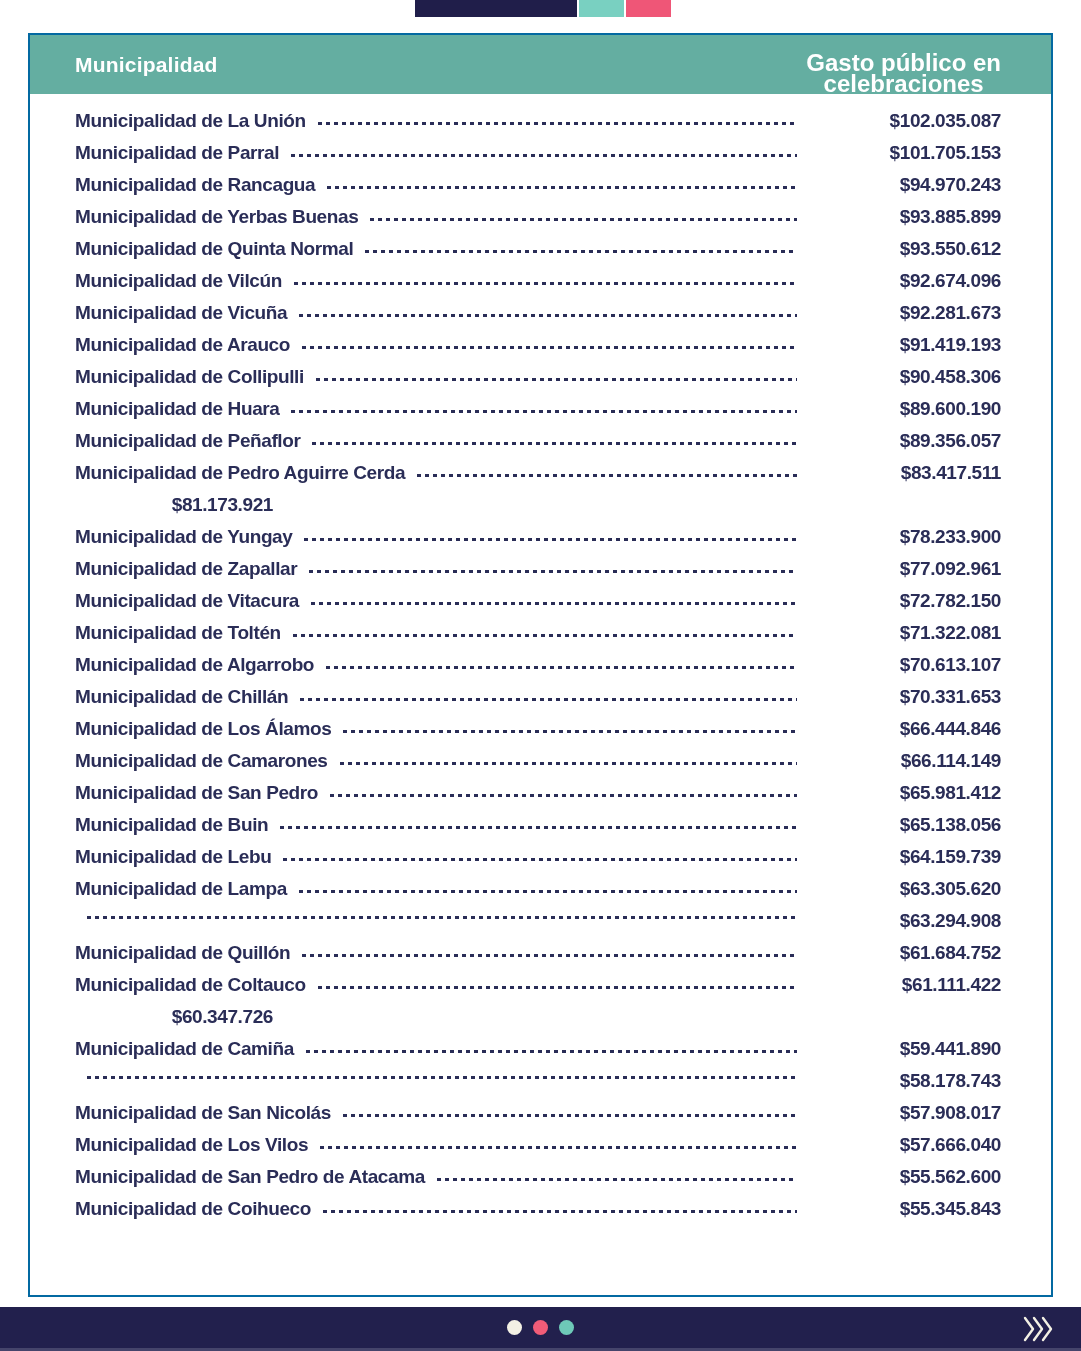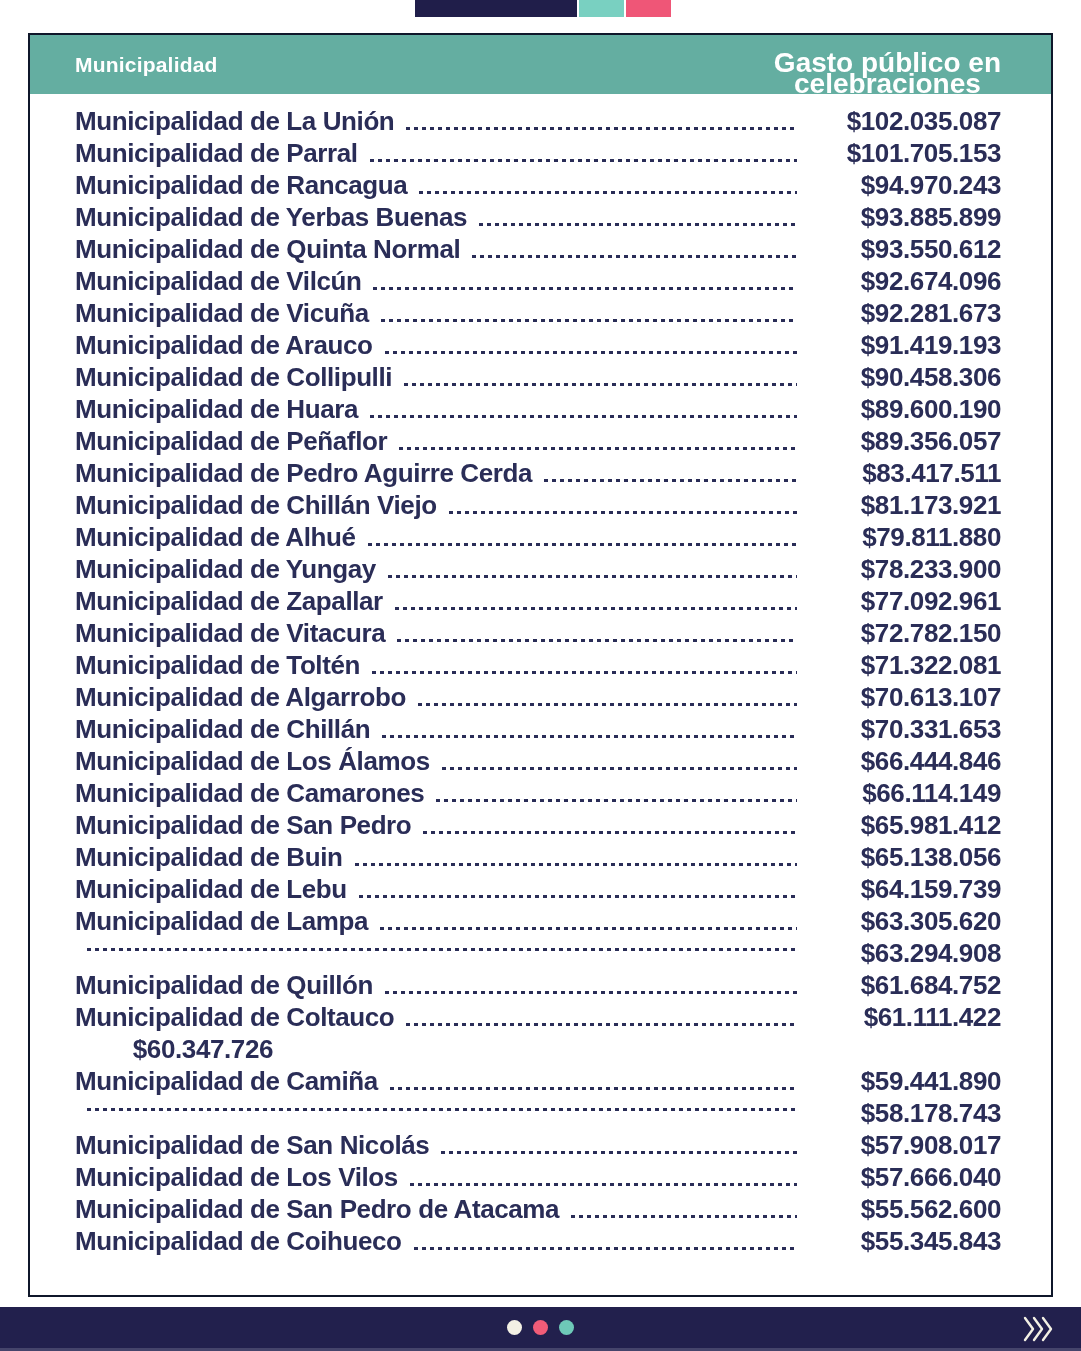--- a/index.html
+++ b/index.html
@@ -18,51 +18,51 @@
   }
   .accent-seg { height: 17px; }
   .seg-navy { width: 162px; background: #201e4a; }
   .seg-teal { width: 45px;  background: #79d0c1; margin-left: 2px; }
   .seg-pink { width: 45px;  background: #ef5677; margin-left: 2px; }
 
   
   .table-box {
     position: absolute; left: 28px; top: 33px;
     width: 1025px; height: 1264px;
-    border: 2px solid #0f172a;
+    border: 2px solid #0369a1;
     background: #ffffff;
   }
   .table-header {
     height: 59px;
     background: #64aea1;
     color: #ffffff;
     display: flex;
     align-items: center;
     justify-content: space-between;
     padding-left: 45px;
   }
   .th-left {
     font-size: 21px; font-weight: bold; letter-spacing: 0.2px;
   }
   .th-right {
-    font-size: 28px; font-weight: bold;
+    font-size: 24px; font-weight: bold;
     line-height: 21px; text-align: center;
     margin-right: 50px;
     margin-top: 16px;
   }
 
   .table-body {
     padding: 11px 50px 0 45px;
   }
   .row {
     height: 32px;
     display: flex;
     align-items: center;
     color: #2a2d57;
-    font-size: 26px;
+    font-size: 19px;
     font-weight: bold;
     letter-spacing: -0.4px;
     white-space: nowrap;
   }
   .row-left {
     flex: 1;
     display: flex;
     min-width: 0;
   }
   .leader {
@@ -210,34 +210,23 @@
 
   <div class="row">
     <div class="row-left">
       <span class="name">Municipalidad de Pedro Aguirre Cerda</span>
       <span class="leader"></span>
     </div>
     <span class="amount">$83.417.511</span>
   </div>
 
   <div class="row">
-    <div class="row-left">
-      <span class="name">Municipalidad de Chillán Viejo</span>
-      <span class="leader"></span>
-    </div>
     <span class="amount">$81.173.921</span>
   </div>
 
-  <div class="row">
-    <div class="row-left">
-      <span class="name">Municipalidad de Alhué</span>
-      <span class="leader"></span>
-    </div>
-    <span class="amount">$79.811.880</span>
-  </div>
 
   <div class="row">
     <div class="row-left">
       <span class="name">Municipalidad de Yungay</span>
       <span class="leader"></span>
     </div>
     <span class="amount">$78.233.900</span>
   </div>
 
   <div class="row">

